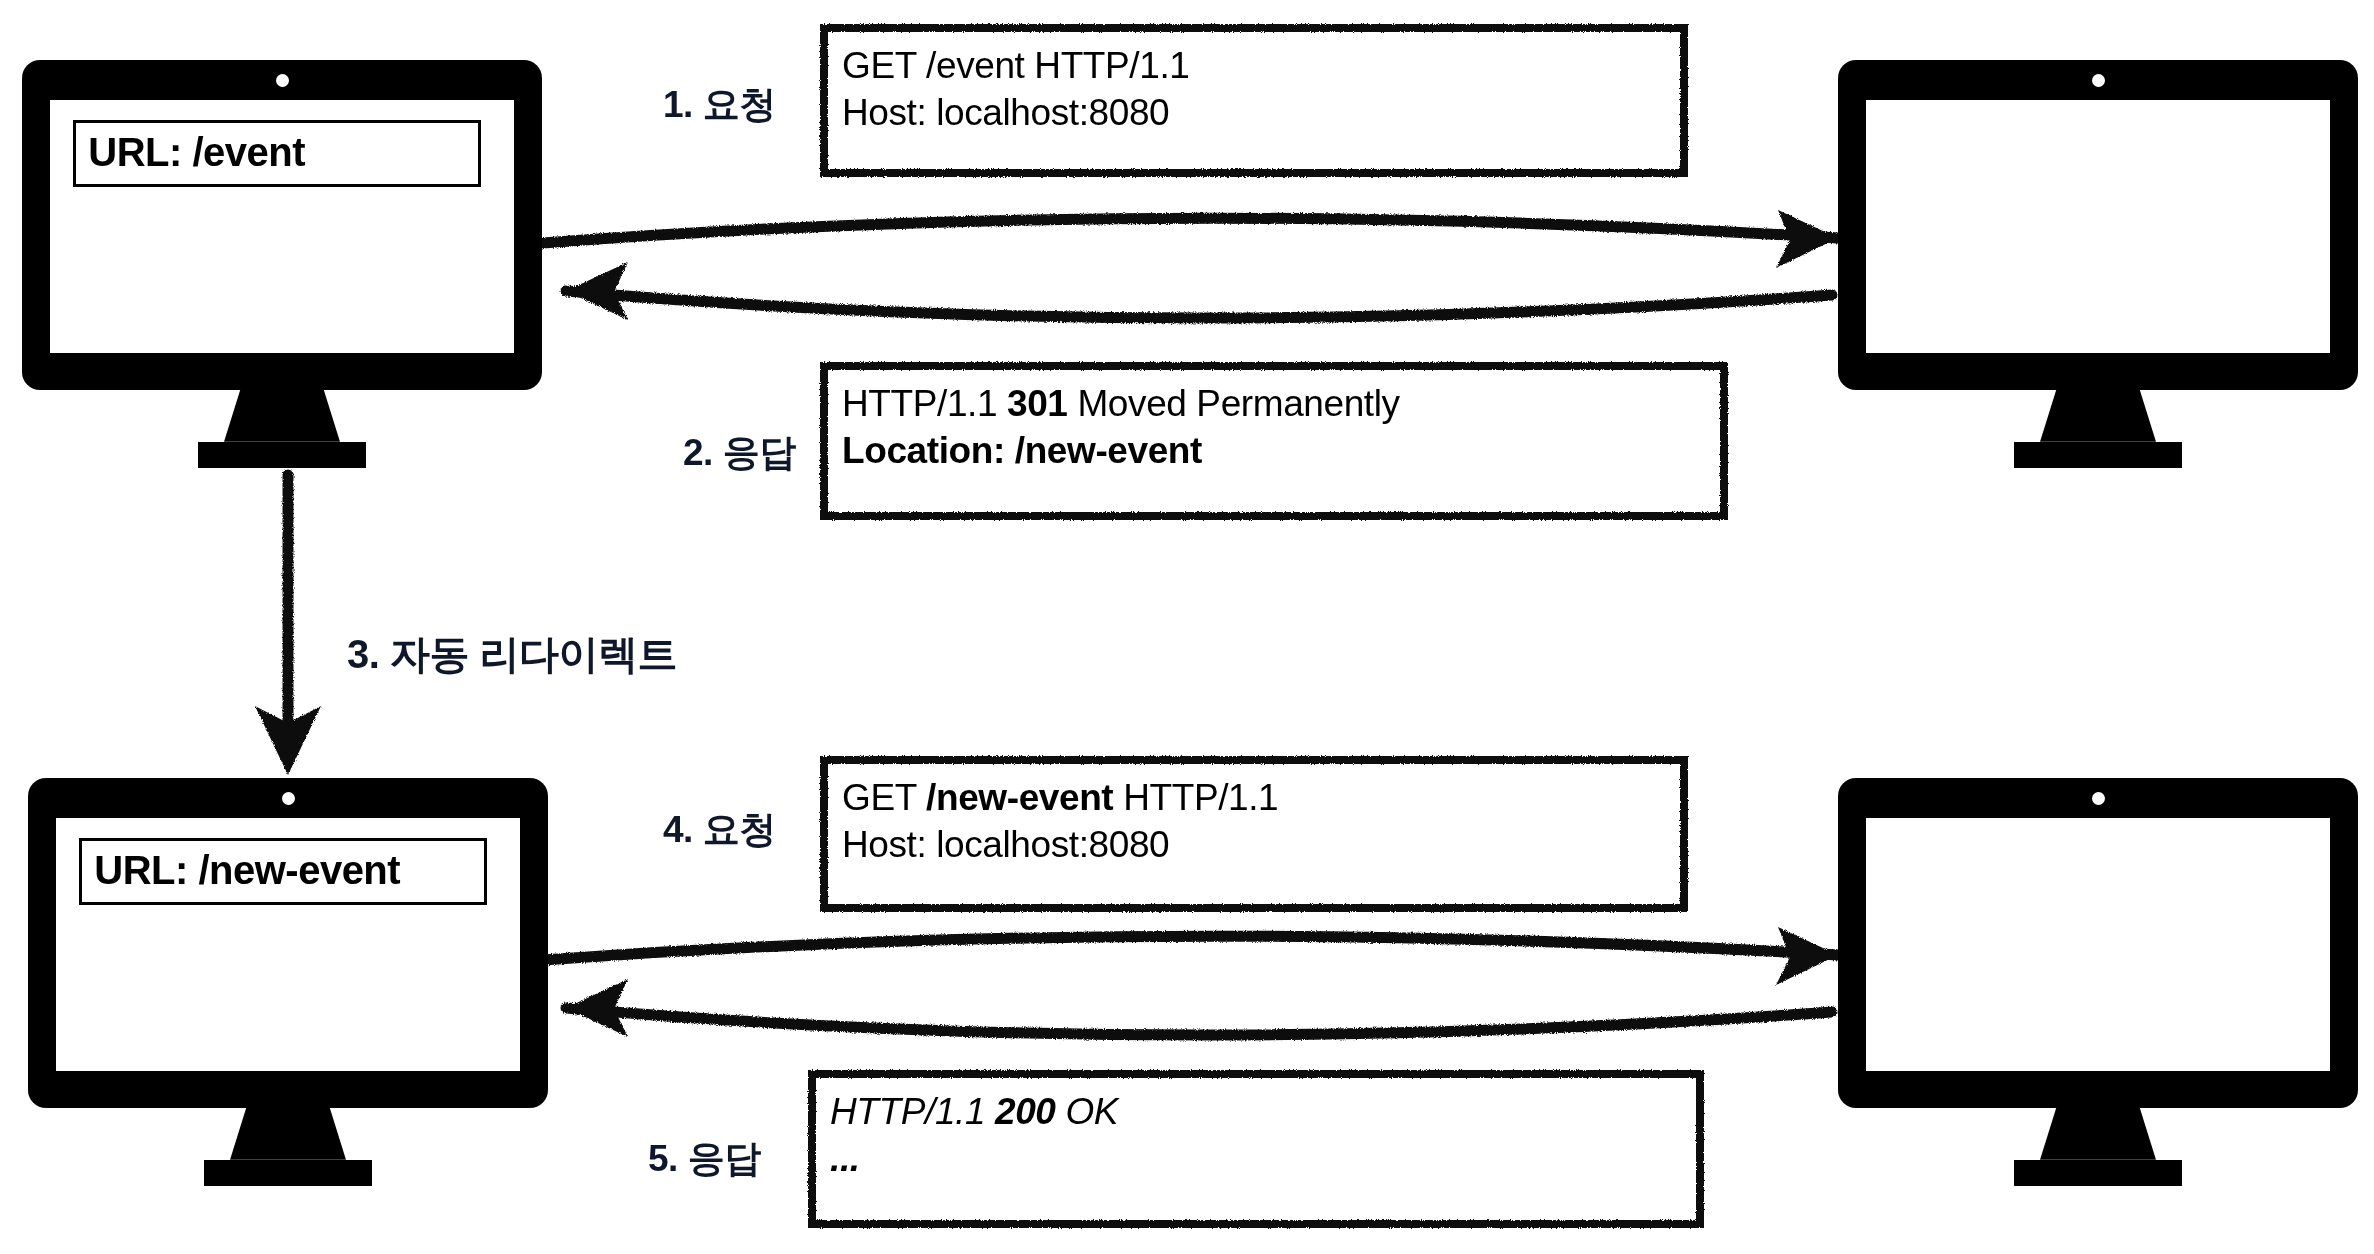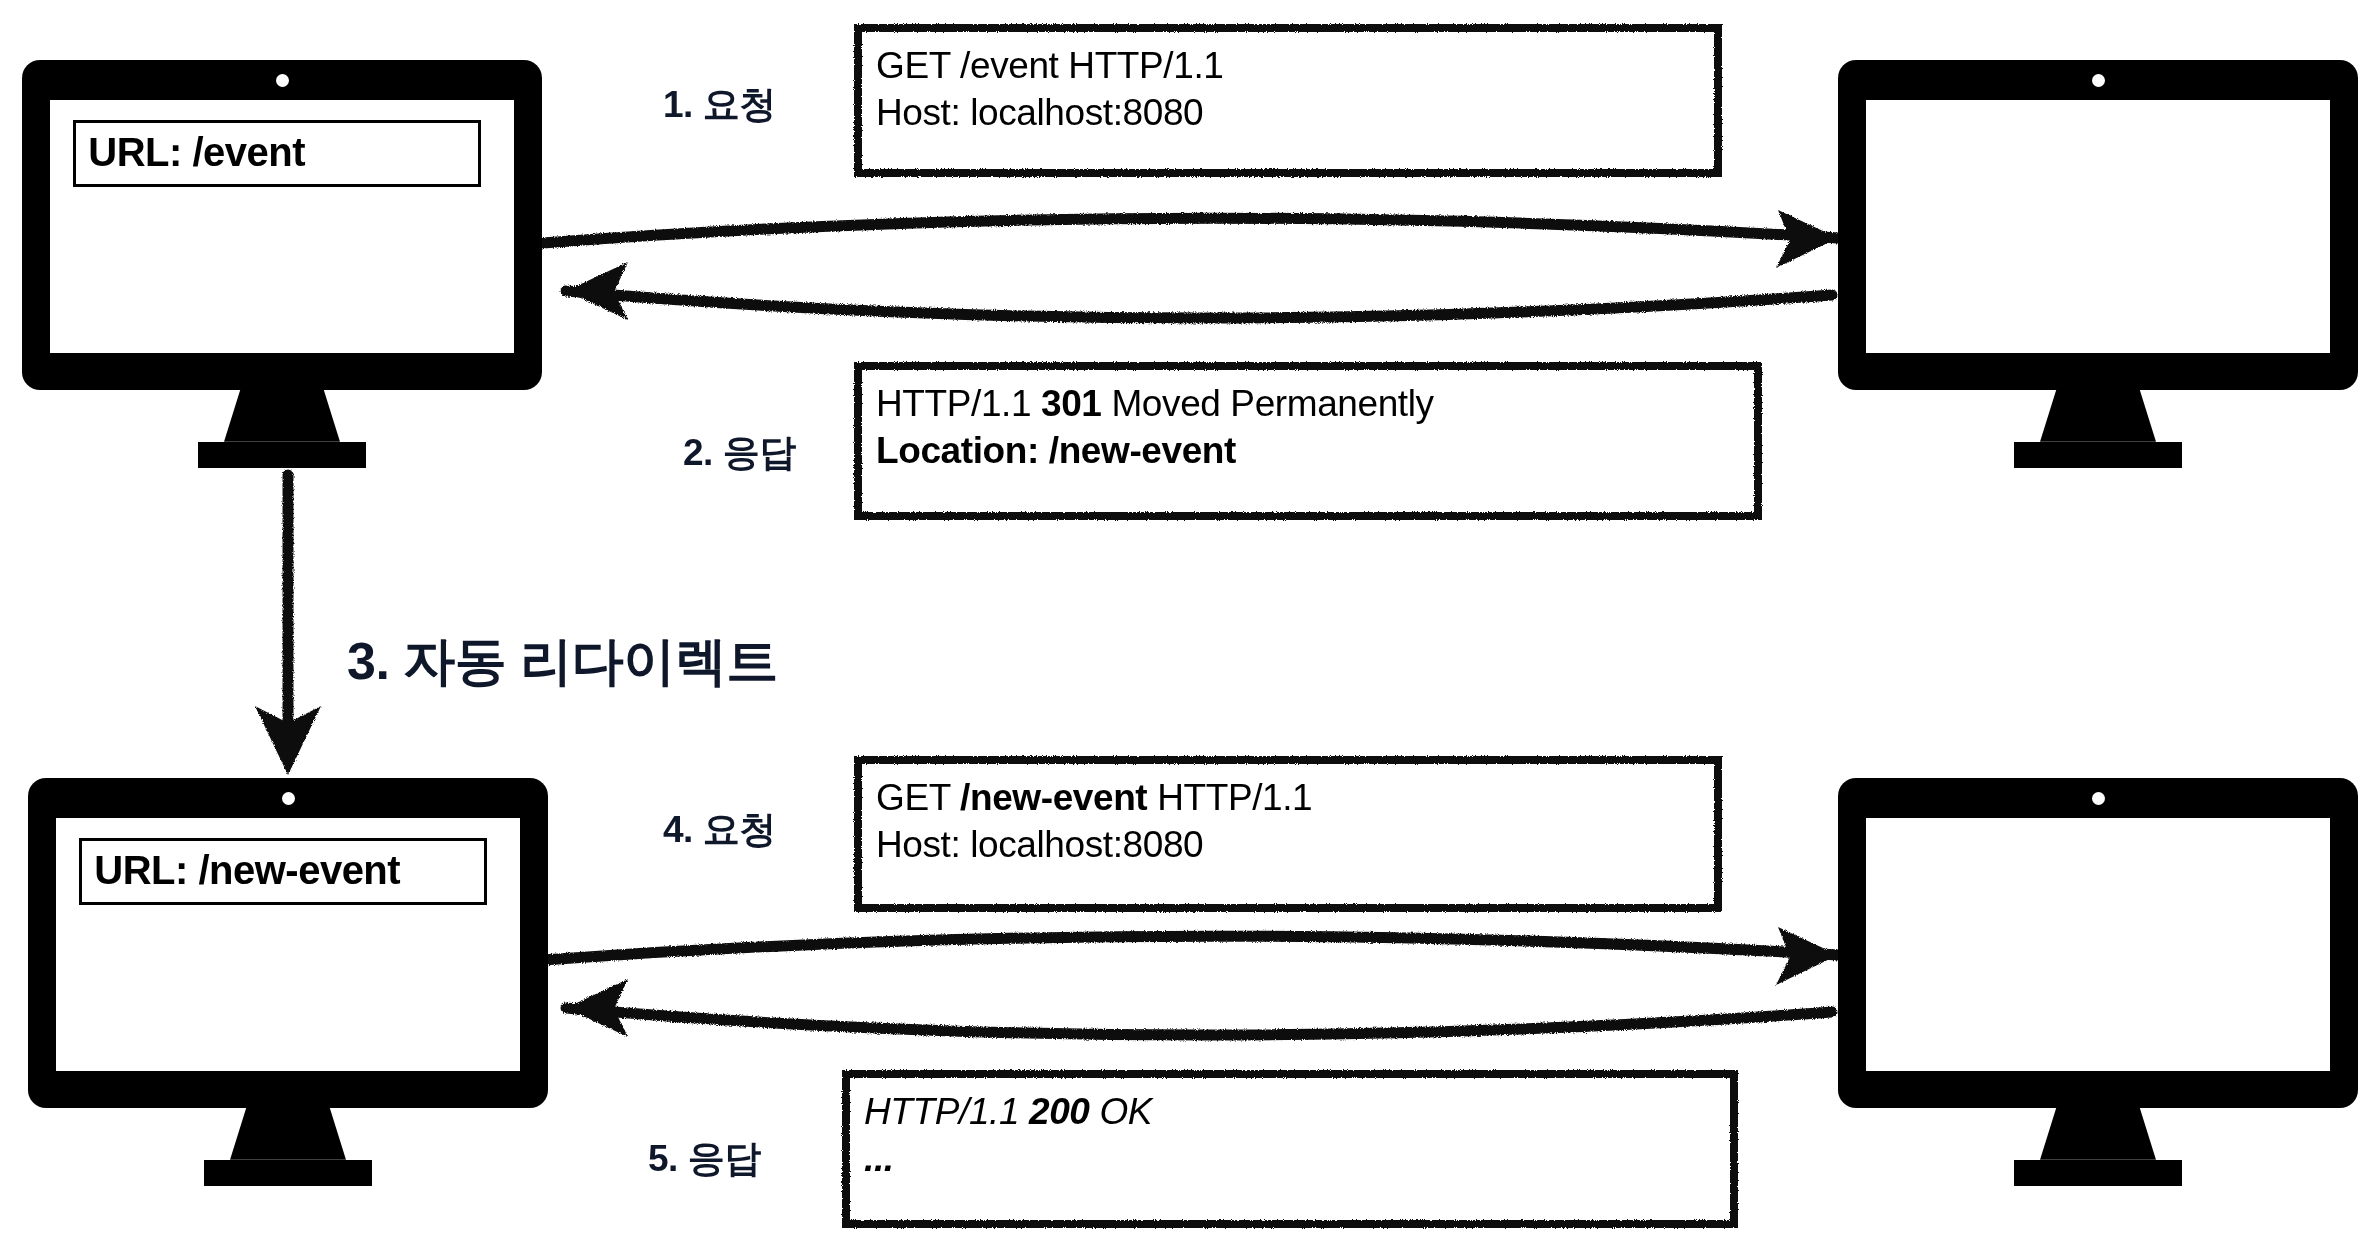--- a/index.html
+++ b/index.html
@@ -87,21 +87,20 @@
   
   .msgbox {
     position: absolute;
     box-sizing: border-box;
     background: #ffffff;
     padding: 14px 18px 12px 18px;
     font-size: 37px;
     line-height: 1.28;
     color: #000000;
     letter-spacing: -0.4px;
-    margin-left: 34px;
   }
   .msgbox .rough {
     position: absolute;
     left: -6px;
     top: -6px;
     width: calc(100% + 12px);
     height: calc(100% + 12px);
     pointer-events: none;
   }
   .msgbox .line { white-space: nowrap; position: relative; }
@@ -109,21 +108,21 @@
 
   
   .steplabel {
     position: absolute;
     color: #0f172a;
     font-weight: bold;
     font-size: 37px;
     letter-spacing: -0.5px;
     white-space: nowrap;
   }
-  .steplabel.big { font-size: 52px; }
+  .steplabel.big { font-size: 40px; }
 
   
   #arrows {
     position: absolute;
     left: 0; top: 0;
     width: 2374px;
     height: 1254px;
     pointer-events: none;
   }
 </style>

